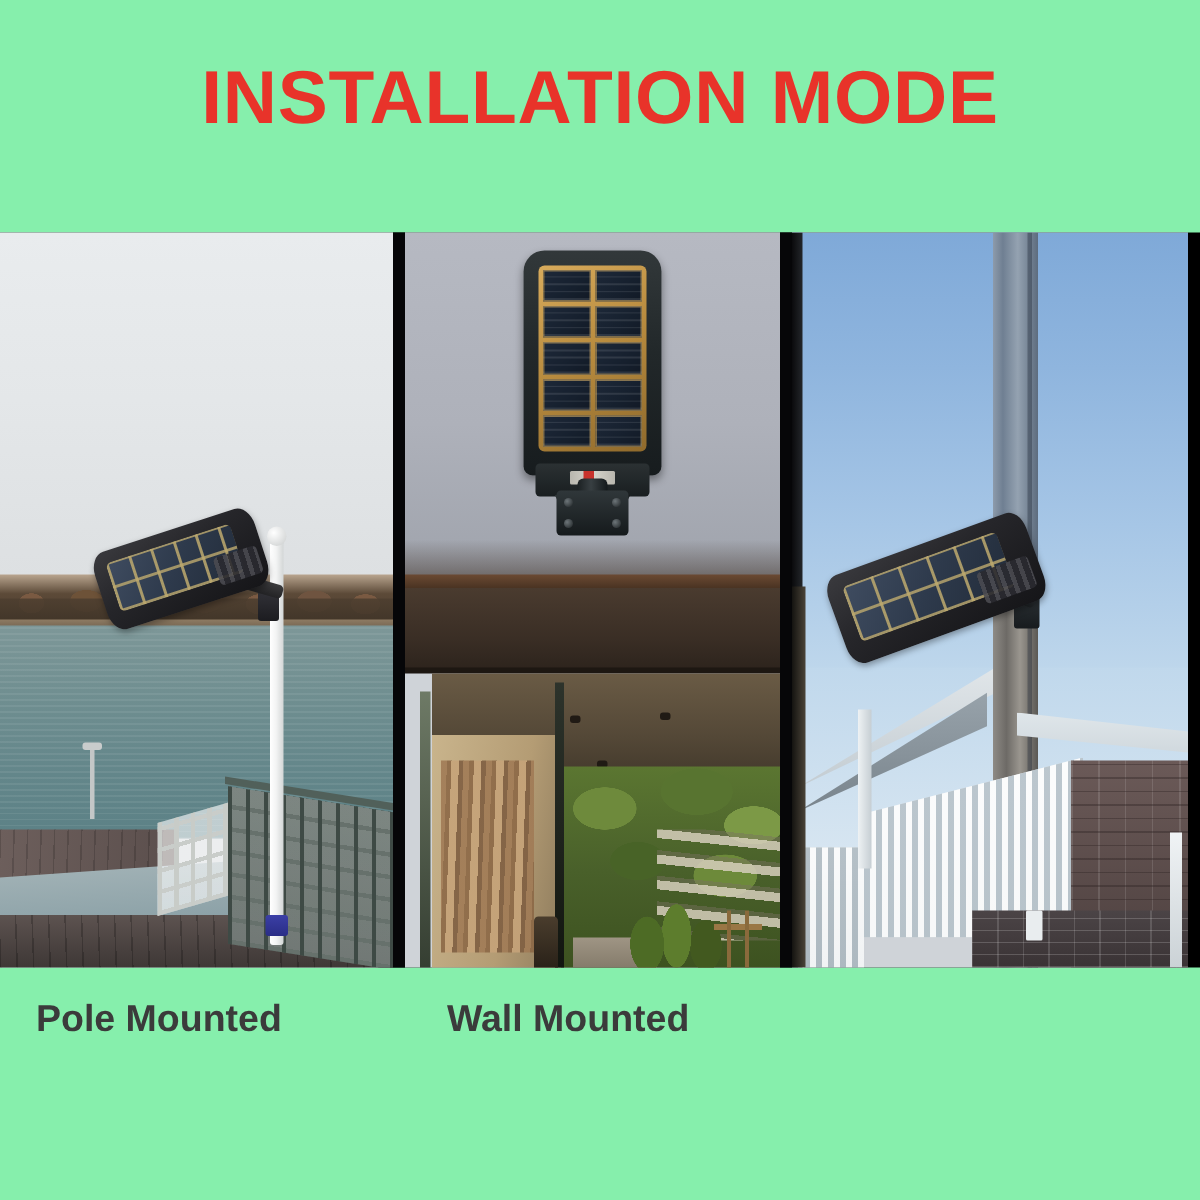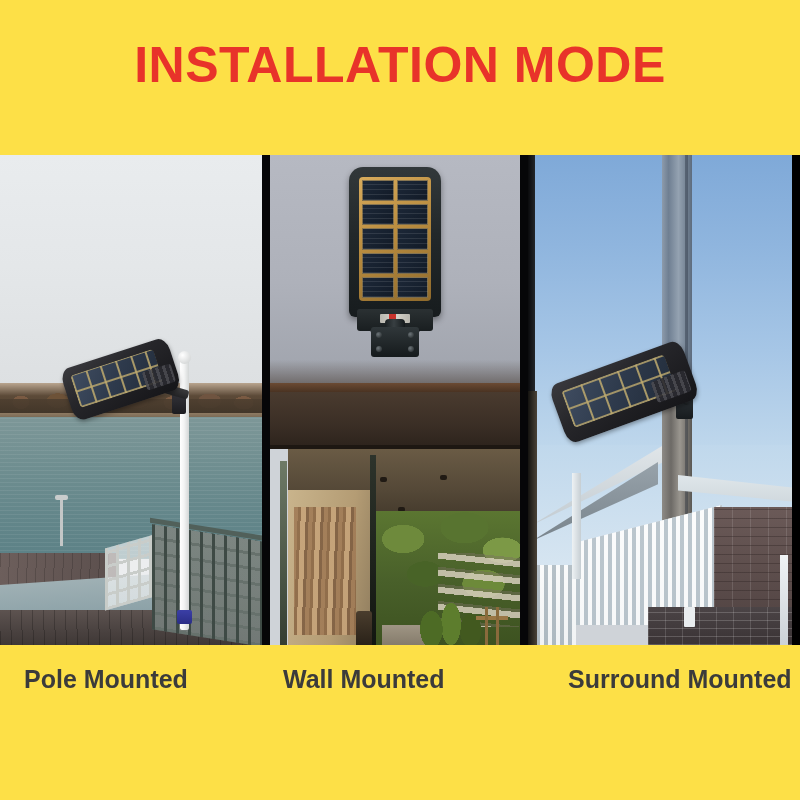--- a/index.html
+++ b/index.html
@@ -10,21 +10,21 @@
     height: 800px;
     background: #ffffff;
     font-family: "Liberation Sans", sans-serif;
     overflow: hidden;
   }
 
   #page {
     position: relative;
     width: 800px;
     height: 800px;
-    background: #fde047;
+    background: #86efac;
   }
 
   
   #heading {
     position: absolute;
     top: 36px;
     left: 0;
     width: 800px;
     text-align: center;
     font-size: 50px;
@@ -463,21 +463,21 @@
     position: absolute;
     top: 0;
     font-size: 25px;
     font-weight: bold;
     color: #3b3b3b;
     line-height: 42px;
     white-space: nowrap;
     font-family: "Liberation Sans", sans-serif;
   }
   .cap.c1 { left: 24px; text-align: center; }
-  .cap.c2 { left: 283px; }
+  .cap.c2 { left: 298px; }
   .cap.c3 { left: 568px; }
 </style>
 </head>
 <body>
 
 <div id="page">
 
   <div id="heading">INSTALLATION MODE</div>
 
   <div id="panels">
@@ -591,16 +591,15 @@
 
       <div class="layer edge-dark"></div>
       <div class="layer edge-dark2"></div>
     </div>
 
   </div>
 
   <div id="captions">
     <div class="cap c1">Pole Mounted</div>
     <div class="cap c2">Wall Mounted</div>
-    <div class="cap c3">Surround Mounted</div>
   </div>
 
 </div>
 
 </body></html>

